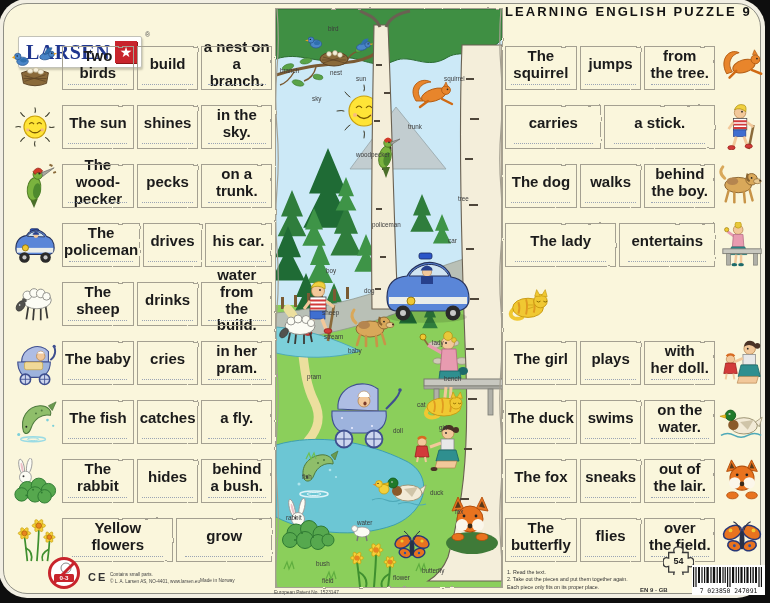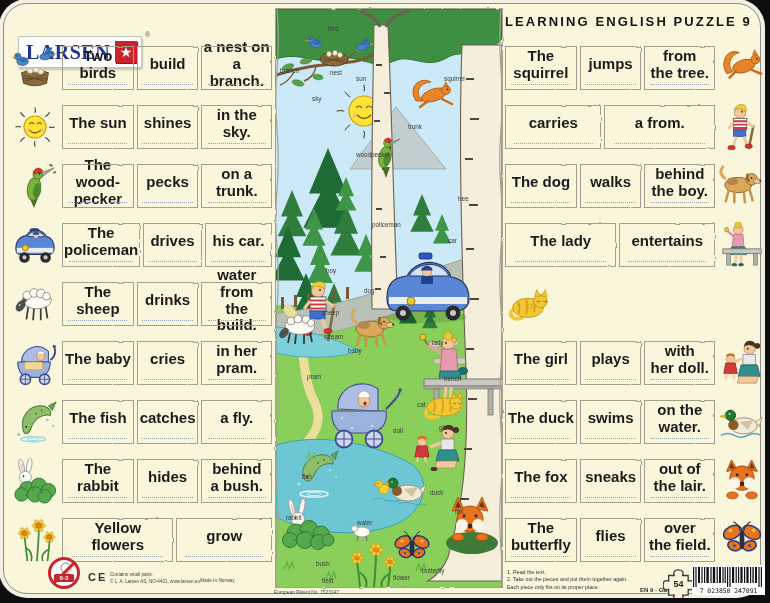--- a/index.html
+++ b/index.html
@@ -9,21 +9,21 @@
          border:1px solid #8f8f85;border-radius:24px;box-shadow:0 0 0 4px #f2efe3;}
   
   .logo{position:absolute;left:14px;top:8px;height:28px;display:flex;align-items:center;
         background:#fff;border:1px solid #c2c2b8;border-radius:2px;padding:1px 4px 1px 7px;
         box-shadow:1px 2px 2px rgba(60,60,40,.25);margin-top:24px;}
   .logo-text{font-family:"Liberation Serif",serif;font-weight:bold;font-size:20px;color:#20368f;letter-spacing:.5px}
   .logo-star{width:22px;height:22px;background:#c8242c;margin-left:5px;display:flex;align-items:center;
         justify-content:center;color:#fff;font-size:14px;box-shadow:1px 1px 0 #8f1418}
   .logo-reg{position:absolute;right:-9px;top:-6px;font-size:7px;color:#555}
   
-  .title{position:absolute;left:501px;top:10px;width:262px;font-size:13px;font-weight:bold;
+  .title{position:absolute;left:501px;top:0;width:262px;font-size:13px;font-weight:bold;
          letter-spacing:2.1px;color:#141414;white-space:nowrap}
   
   .col{position:absolute;top:34px;width:264px}
   .col.left{left:6px}.col.right{left:499px}
   .row{height:59px;display:flex;align-items:center}
   .row-icon{flex:0 0 50px;width:50px;height:56px;display:flex;align-items:center;justify-content:center}
   .strip{flex:1;display:flex;gap:3px;height:44px;margin:0 2px}
   .cell{position:relative;display:flex;align-items:center;justify-content:center;text-align:center;
         font-weight:bold;font-size:15px;line-height:1.12;color:#1b1b1b;white-space:pre-line;
         padding:2px 2px 8px 2px}
@@ -36,21 +36,21 @@
   .scene-wrap svg{display:block}
   .lbl{font-family:"Liberation Sans",sans-serif;font-size:6.3px;fill:#3c3c3c}
   
   .warn-badge{position:absolute;left:42px;top:551px;width:36px;height:36px}
   .ce-mark{position:absolute;left:84px;top:567px;font-weight:bold;font-size:11px;letter-spacing:2px;color:#333}
   .fineprint{position:absolute;left:106px;top:568px;font-size:4.6px;color:#454545;line-height:1.45}
   .madein{position:absolute;left:196px;top:574px;font-size:4.8px;color:#454545}
   .patent{position:absolute;left:270px;top:586px;font-size:4.8px;color:#454545}
   .instructions{position:absolute;left:503px;top:565px;font-size:5.3px;color:#333;line-height:1.4}
   .edition{position:absolute;left:636px;top:583px;font-size:6px;font-weight:bold;color:#333}
-  .pieces-badge{position:absolute;left:659px;top:565px;width:31px;height:29px}
+  .pieces-badge{position:absolute;left:659px;top:542px;width:31px;height:29px}
   .barcode{position:absolute;left:688px;top:561px;width:78px;height:30px}
 </style>
 </head>
 <body>
 
 <svg width="0" height="0" style="position:absolute" aria-hidden="true">
   <filter id="wavy" x="-10%" y="-10%" width="120%" height="120%">
     <feTurbulence type="fractalNoise" baseFrequency="0.11" numOctaves="1" seed="4" result="n"></feTurbulence>
     <feDisplacementMap in="SourceGraphic" in2="n" scale="2.6"></feDisplacementMap>
   </filter>
@@ -752,21 +752,21 @@
           <polygon points="35,10 37,5 40,10" fill="#e8852b" stroke="#b35c12" stroke-width=".7"></polygon>
           <circle cx="39.6" cy="14.2" r=".9" fill="#222"></circle>
           <path d="M34,26 L44,30 M18,27 L11,34" stroke="#d06a14" stroke-width="2.6" stroke-linecap="round"></path>
         </svg>
       </div>
     </div>
 
     <div class="row">
       <div class="strip">
         <div class="cell c-verb">carries</div>
-        <div class="cell c-comp">a from.</div>
+        <div class="cell c-comp">a stick.</div>
       </div>
       <div class="row-icon">
         <svg viewBox="0 0 48 48" width="46" height="46">
           <line x1="36" y1="22" x2="31" y2="47" stroke="#8a6a3a" stroke-width="2.6"></line>
           <circle cx="22" cy="9" r="6" fill="#f2c89a" stroke="#b5854f" stroke-width=".8"></circle>
           <path d="M16,6 Q19,-1 26,1 Q29,2 28,8 Q22,3 16,6 Z" fill="#f0d040" stroke="#a88c10" stroke-width=".7"></path>
           <circle cx="24" cy="8" r=".9" fill="#222"></circle>
           <rect x="15" y="15" width="14" height="12" fill="#fff" stroke="#444" stroke-width=".8"></rect>
           <path d="M15,18 h14 M15,21.5 h14 M15,25 h14" stroke="#d23a3a" stroke-width="2"></path>
           <line x1="29" y1="19" x2="36" y2="24" stroke="#f2c89a" stroke-width="2.8"></line>

